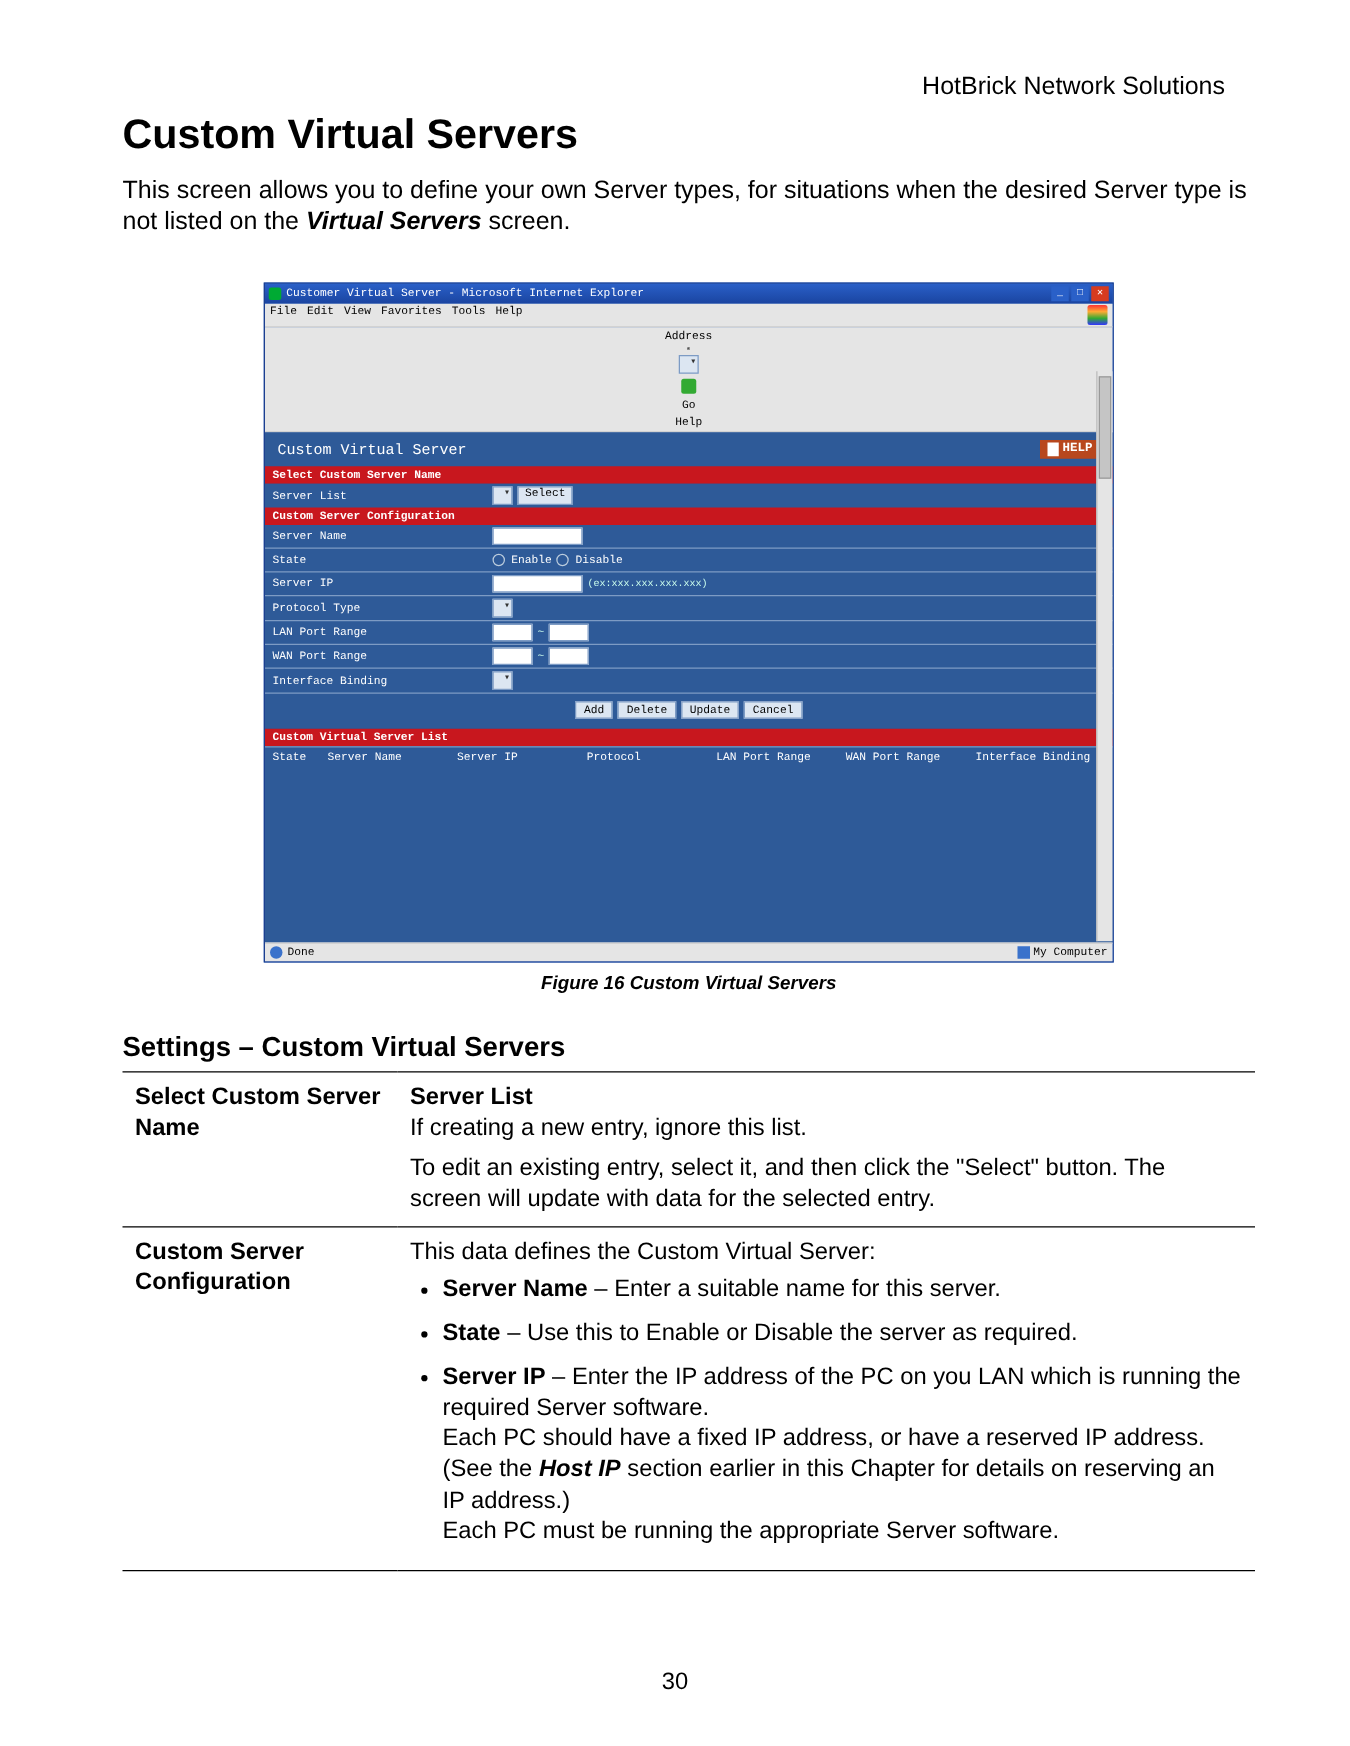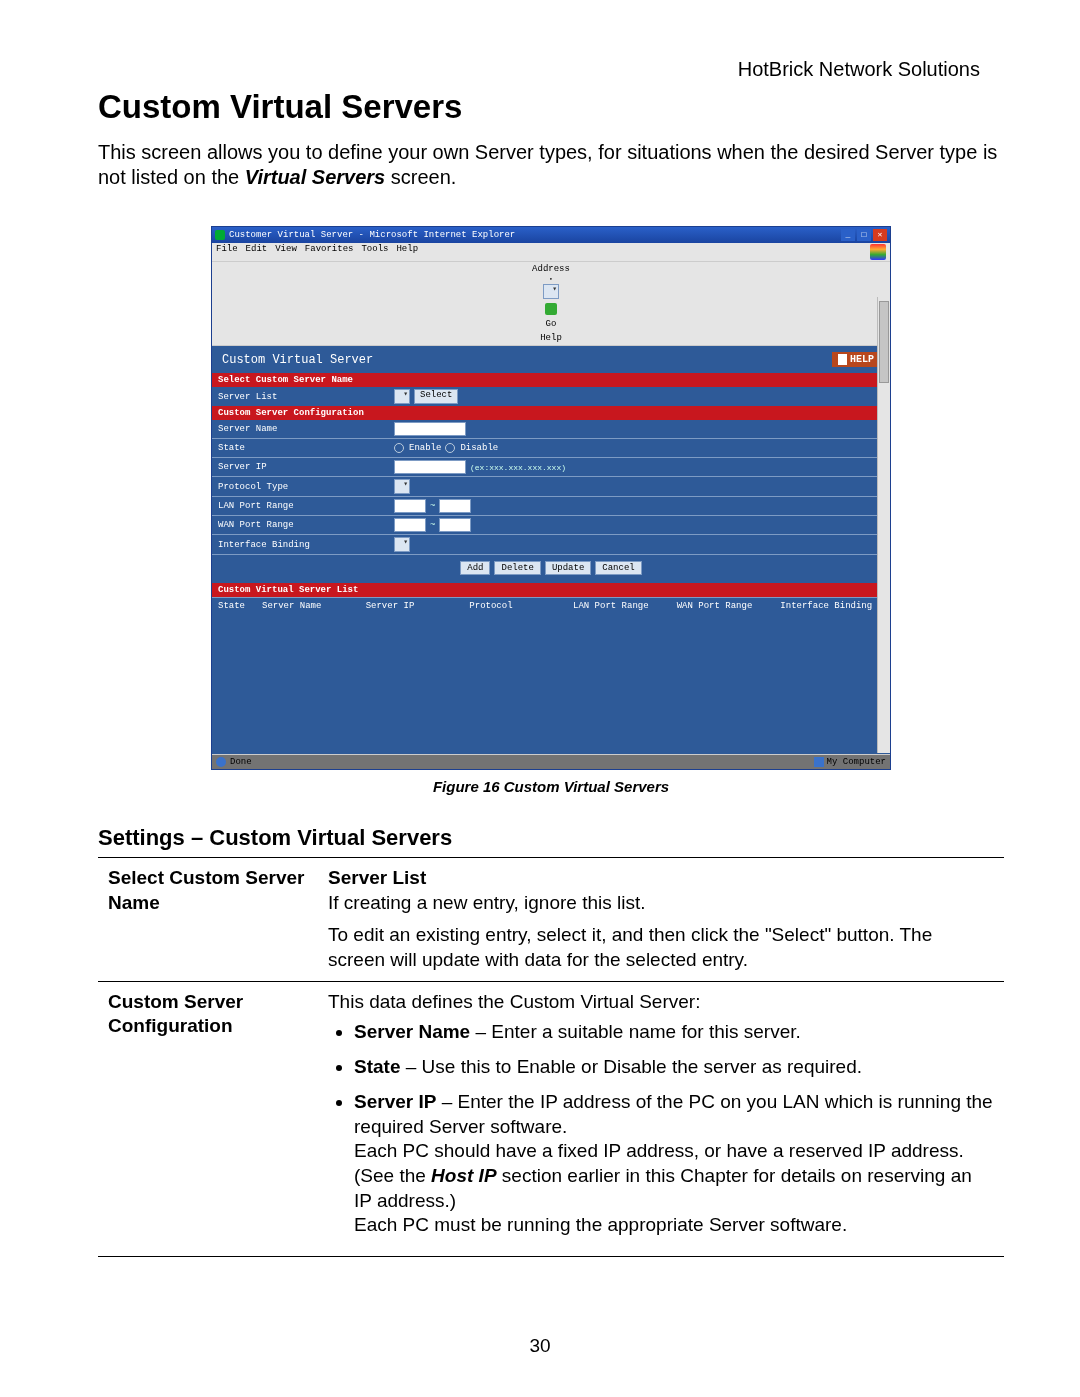--- a/index.html
+++ b/index.html
@@ -124,21 +124,21 @@
     display:flex; background:#2e5a98; color:#fff;
     font-size:9px; padding:3px 6px;
     border-top:1px solid #7d9bc4;
   }
   .tbl-head > div { flex:1; }
   .tbl-head .c1 { flex:0 0 44px; }
   .tbl-body {
     background:#2e5a98; height:140px;
   }
   .ie-status {
-    display:flex; background:#737373; color:#000;
+    display:flex; background:#e5e5e5; color:#000;
     font-size:9px; border-top:1px solid #ccc;
     padding:2px 4px;
   }
   .ie-status .done-ic { width:10px;height:10px; background:#3a72cb; border-radius:50%; margin-right:4px;}
   .ie-status .s-left{flex:1; display:flex; align-items:center;}
   .ie-status .s-right{display:flex; align-items:center; gap:3px;}
   .ie-status .comp-ic{ width:10px;height:10px; background:#3a72cb;}
   .scrollbar { position:absolute; right:0; top:70px; bottom:16px; width:12px;
                background:#e5e5e5; border-left:1px solid #bbb;}
   .scroll-thumb { position:absolute; left:1px; right:1px; top:4px; height:80px;

